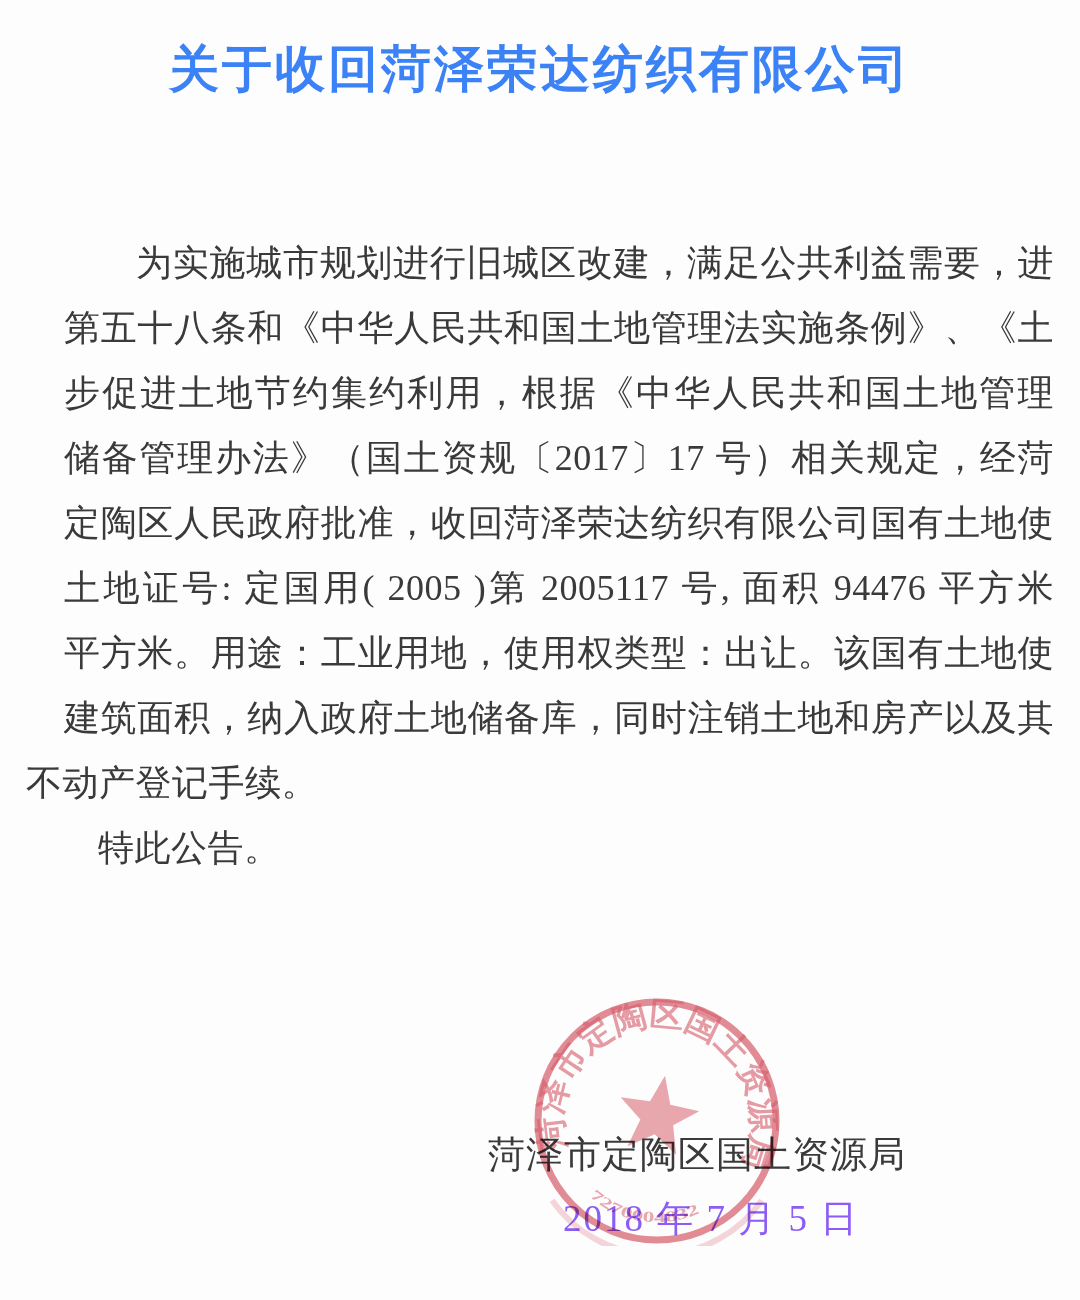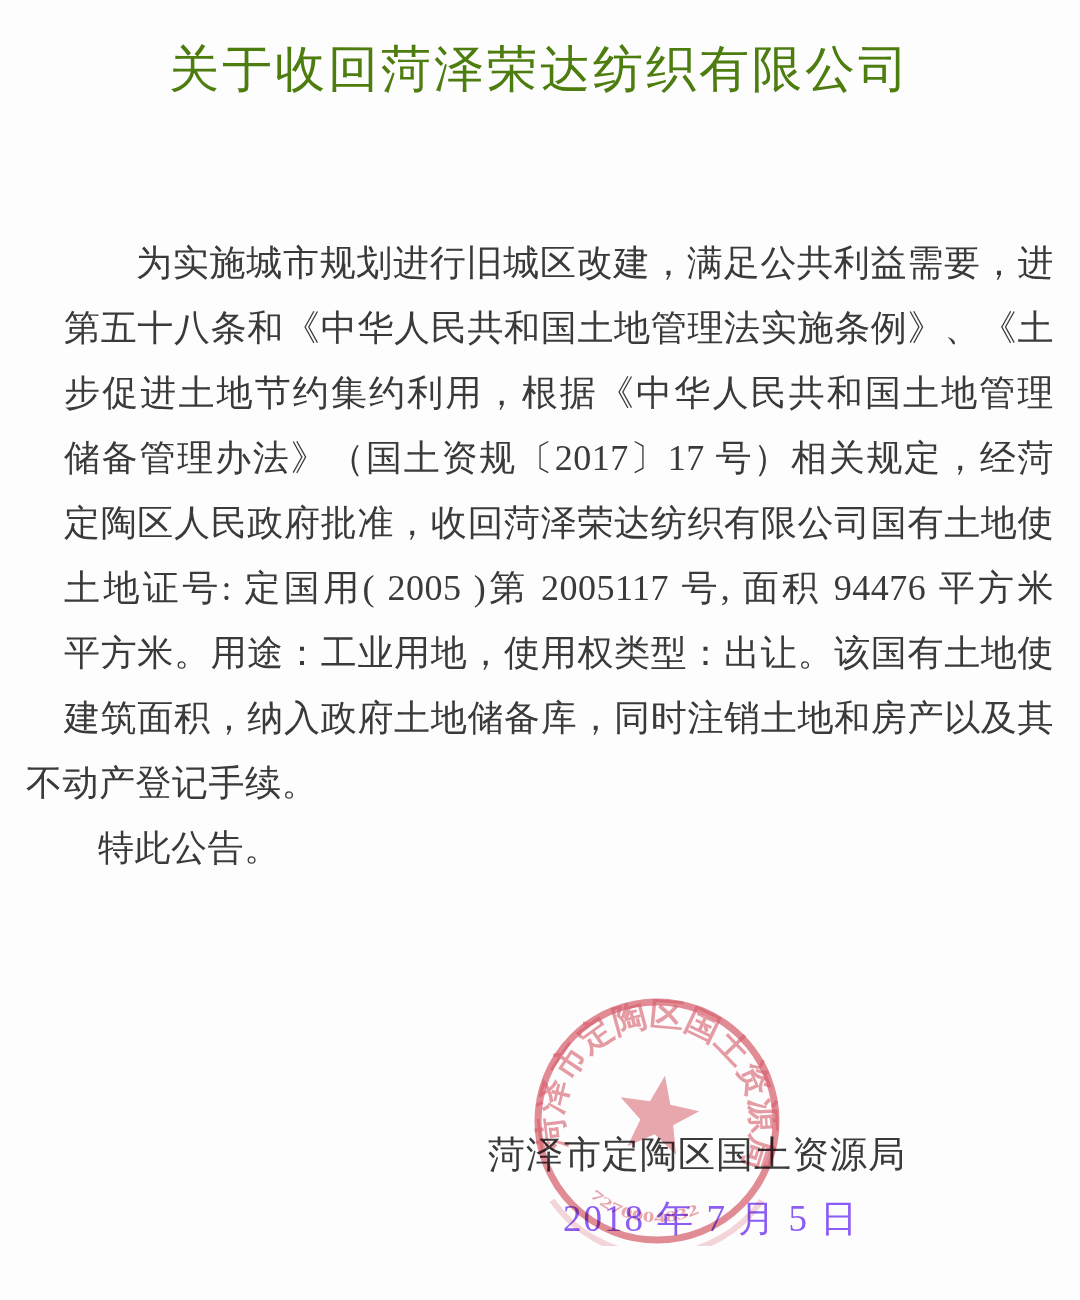--- a/index.html
+++ b/index.html
@@ -8,23 +8,23 @@
     width:1080px;height:1300px;
     margin:0 auto;
     background:#fdfdfd;
     overflow:hidden;
     font-family:"Liberation Serif","DejaVu Serif",serif;
     color:#3a3a3a;
   }
   .title{
     position:absolute;left:0;width:100%;
     text-align:center;
-    font-size:50px;font-weight:400;
+    font-size:50px;font-weight:700;
     letter-spacing:3px;
-    color:#4d7c0f;
+    color:#3b82f6;
     white-space:nowrap;
   }
   .title.l1{top:36px;}
   .title.l2{top:106px;}
   .body{
     position:absolute;left:26px;right:26px;top:232px;
   }
   .line{
     height:65px;line-height:62px;
     font-size:36px;

